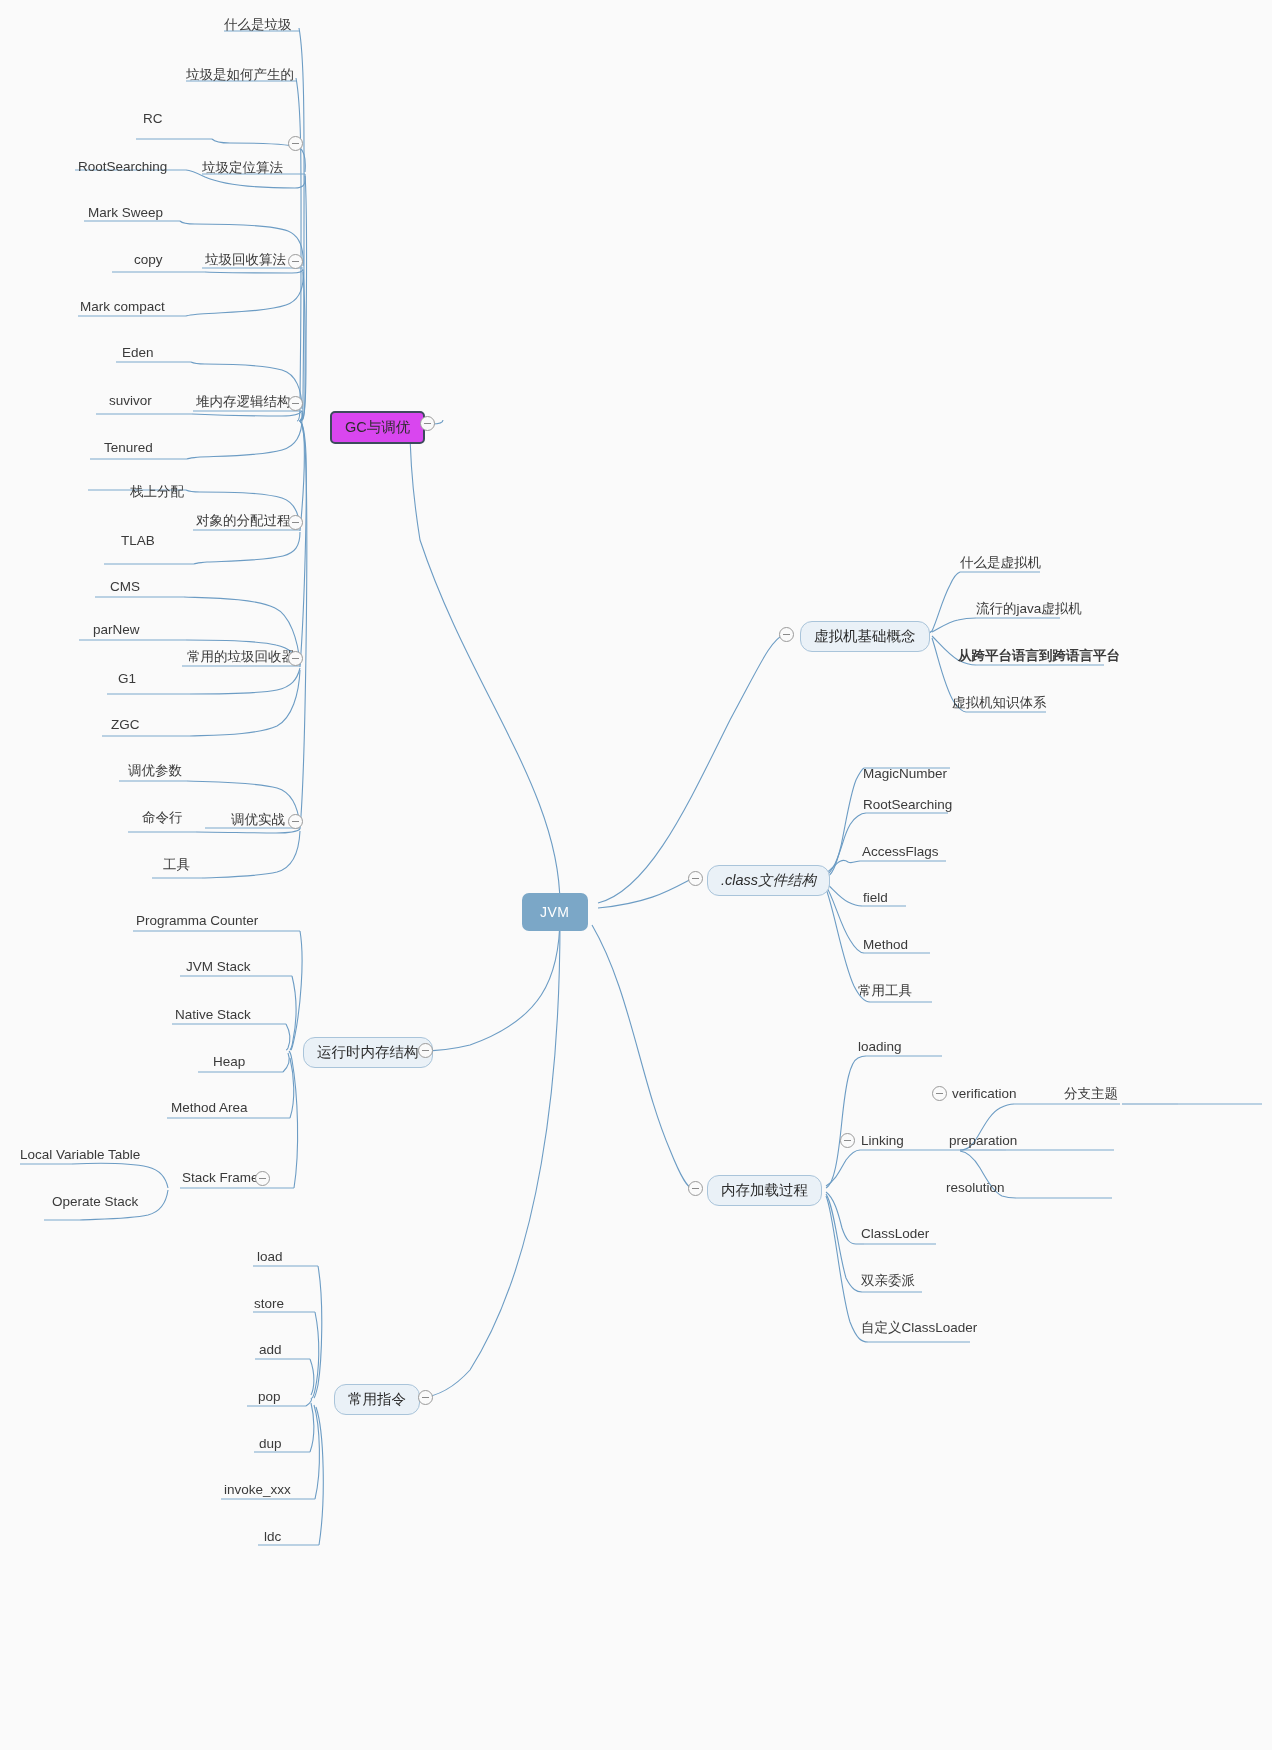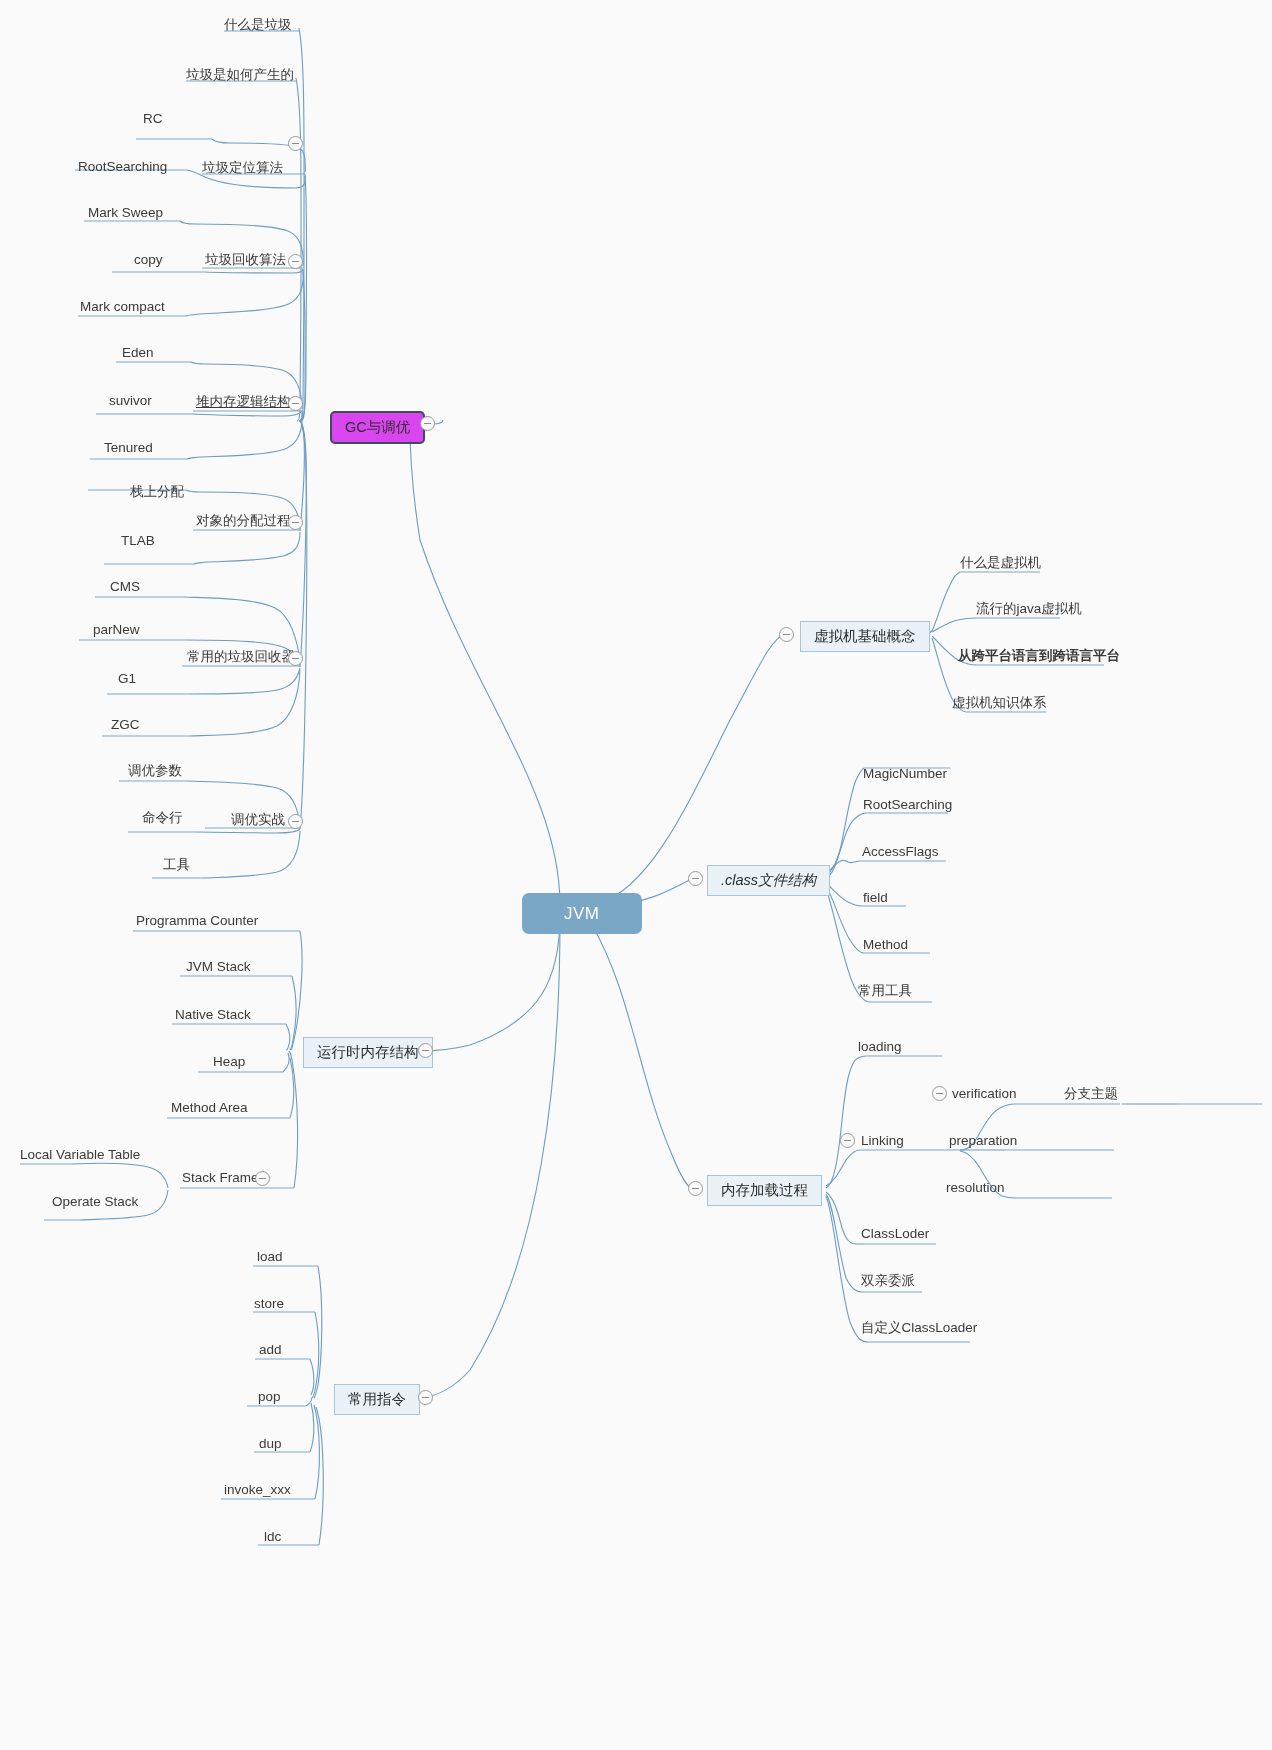--- a/index.html
+++ b/index.html
@@ -28,29 +28,29 @@
     white-space: nowrap;
     line-height: 1;
     color: #333333;
   }
 
   
   .node.root {
     background: #7ba7c7;
     color: #ffffff;
     border-radius: 7px;
-    font-size: 17px;
-    padding: 12px 42px;
+    font-size: 14px;
+    padding: 12px 18px;
     letter-spacing: 0.5px;
   }
   
   .node.lvl1 {
     background: #eaf1f7;
     border: 1px solid #a9c4da;
-    border-radius: 0;
+    border-radius: 12px;
     font-size: 14.5px;
     padding: 7px 13px;
     color: #2d2d2d;
   }
   .node.lvl1.dark {
     background: #d946ef;
     border: 2px solid #3d4b5c;
     border-radius: 5px;
   }
   
@@ -262,21 +262,21 @@
   <div class="toggle" style="left:288px; top:136px;"></div>
   <div class="node plain" style="left:143px; top:112px;">RC</div>
   <div class="node plain" style="left:78px; top:160px;">RootSearching</div>
 
   <div class="node plain" style="left:205px; top:253px;">垃圾回收算法</div>
   <div class="toggle" style="left:288px; top:254px;"></div>
   <div class="node plain" style="left:88px; top:206px;">Mark Sweep</div>
   <div class="node plain" style="left:134px; top:253px;">copy</div>
   <div class="node plain" style="left:80px; top:300px;">Mark compact</div>
 
-  <div class="node plain" style="left:196px; top:395px;text-decoration:underline;">堆内存逻辑结构</div>
+  <div class="node plain" style="left:196px; top:395px;">堆内存逻辑结构</div>
   <div class="toggle" style="left:288px; top:396px;"></div>
   <div class="node plain" style="left:122px; top:346px;">Eden</div>
   <div class="node plain" style="left:109px; top:394px;">suvivor</div>
   <div class="node plain" style="left:104px; top:441px;">Tenured</div>
 
   <div class="node plain" style="left:196px; top:514px;">对象的分配过程</div>
   <div class="toggle" style="left:288px; top:515px;"></div>
   <div class="node plain" style="left:130px; top:485px;">栈上分配</div>
   <div class="node plain" style="left:121px; top:534px;">TLAB</div>
 

